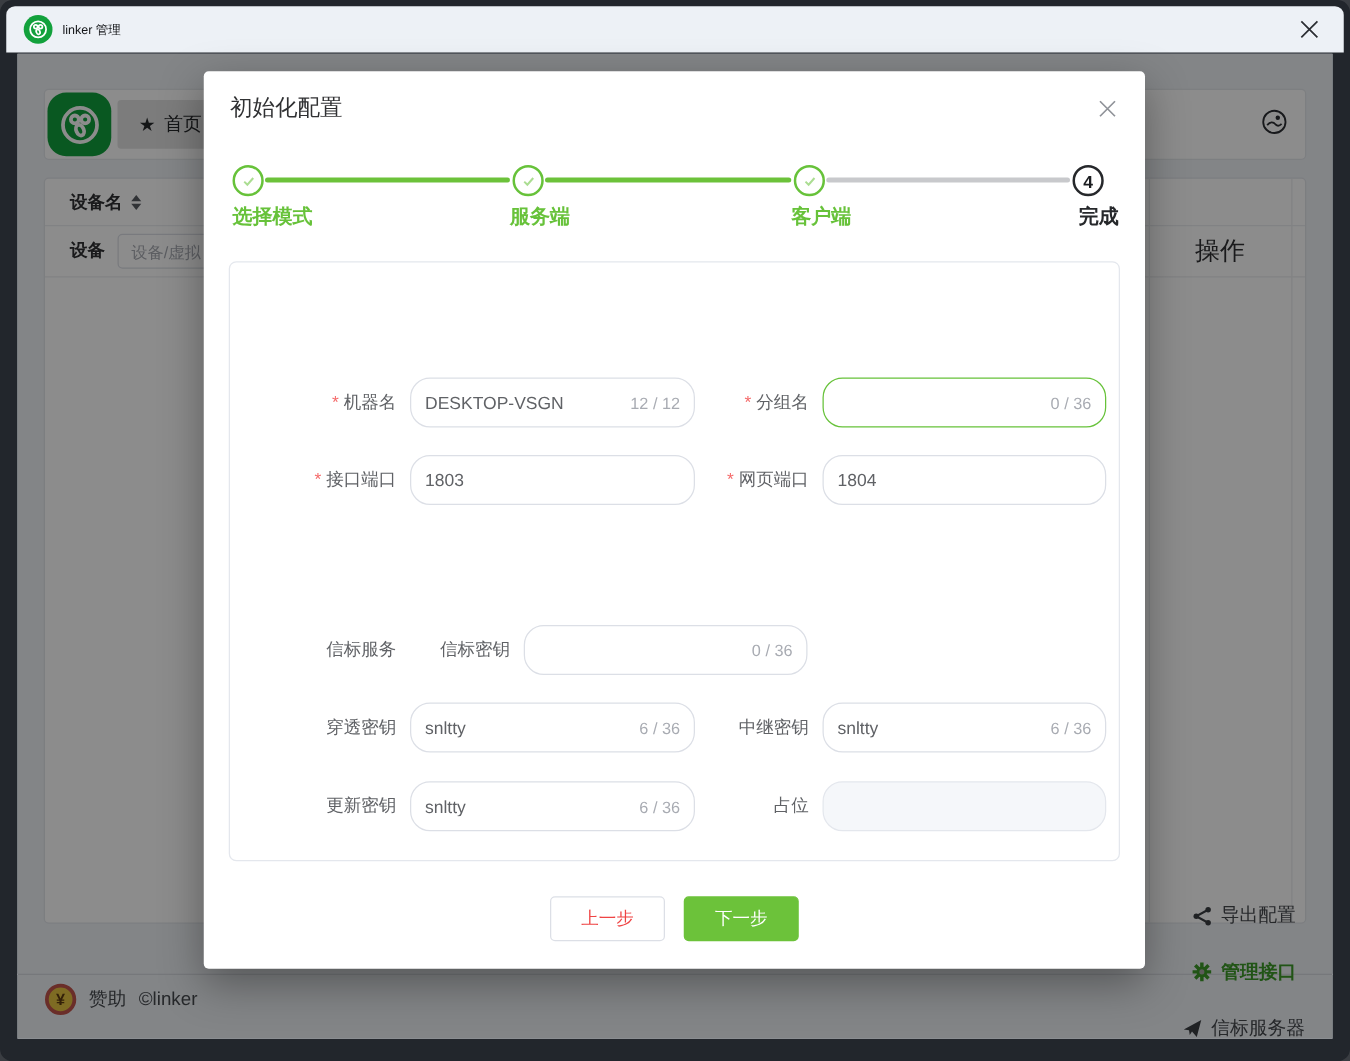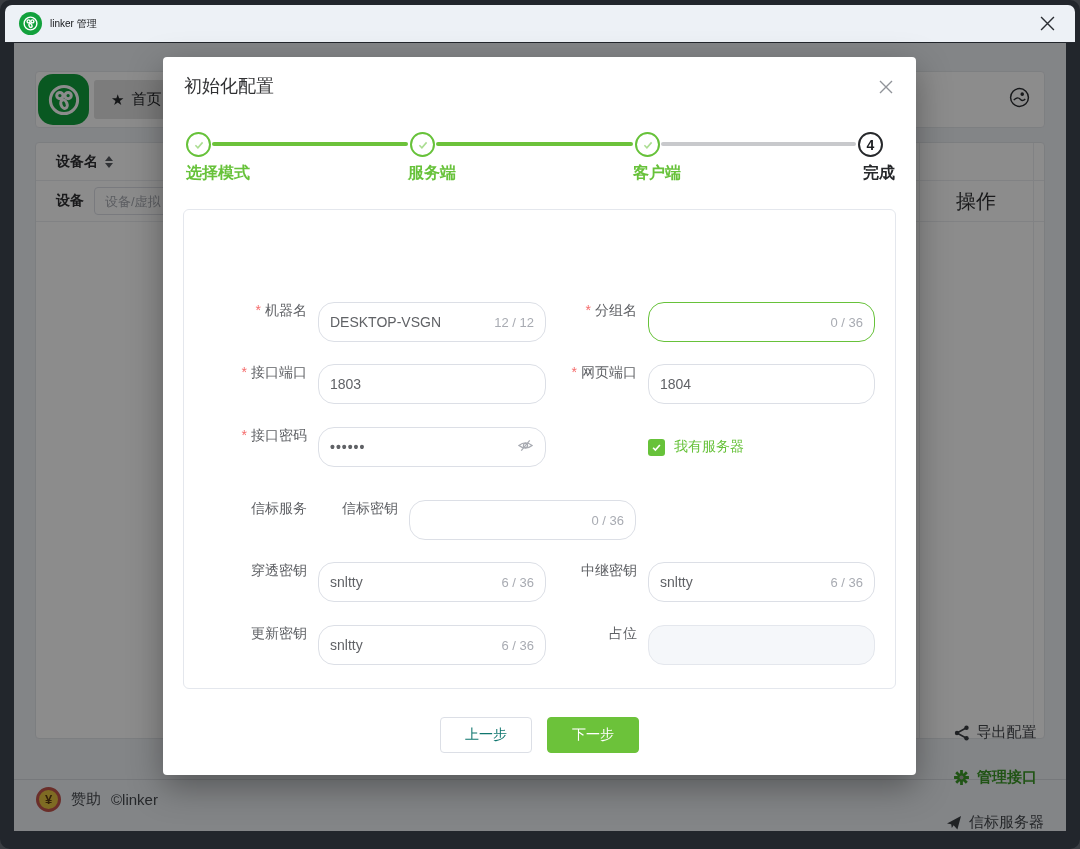--- a/index.html
+++ b/index.html
@@ -78,22 +78,22 @@
              background: #fff; border: 2px solid #67c23a; display: flex;
              align-items: center; justify-content: center; }
   .scircle.last { border-color: #26282b; font-size: 14px; font-weight: bold; color: #1b1d20; }
   .slabel { position: absolute; top: 106px; font-size: 16px; font-weight: bold; color: #67c23a; }
   .slabel.last { color: #26282b; }
 
   .panel { position: absolute; left: 20px; top: 152px; width: 713px; height: 480px;
            border: 1px solid #e4e7ed; border-radius: 6px; }
   .hint { position: absolute; top: 25px; left: 0; width: 100%; text-align: center;
           font-size: 14px; color: #36383b; }
-  .frow { position: absolute; left: 6px; width: 100%; height: 40px; display: flex;
-          }
+  .frow { position: absolute; left: 16px; width: 100%; height: 40px; display: flex;
+          align-items: center; }
   .lab1 { width: 117px; text-align: right; font-size: 14px; color: #606266; flex-shrink: 0; }
   .lab2 { width: 91px; text-align: right; font-size: 14px; color: #606266; flex-shrink: 0; }
   .req { color: #f56c6c; margin-right: 4px; }
   .finput { height: 40px; border: 1px solid #dcdfe6; border-radius: 16px; background: #fff;
             display: flex; align-items: center; justify-content: space-between; gap: 6px;
             padding: 0 11px; font-size: 14px; color: #606266; margin-left: 11px;
             cursor: text; }
   .w1 { width: 228px; } .w2 { width: 227px; }
   .fval { white-space: nowrap; overflow: hidden; }
   .fcount { color: #a8abb2; font-size: 13px; flex-shrink: 0; margin-left: auto; }
@@ -102,21 +102,21 @@
   .pwd { letter-spacing: 1px; font-weight: bold; }
   .cbwrap { display: flex; align-items: center; gap: 9px; margin-left: 11px; cursor: pointer; }
   .cb { width: 17px; height: 17px; background: #67c23a; border-radius: 3px;
         display: flex; align-items: center; justify-content: center; }
   .cb-label { color: #67c23a; font-size: 14px; }
 
   .btns { position: absolute; left: 0; top: 660px; width: 100%; display: flex;
           justify-content: center; gap: 15px; }
   .btn { height: 36px; padding: 0 24px; border-radius: 4px; font-size: 14px;
          display: flex; align-items: center; cursor: pointer; border: 1px solid #dcdfe6;
-         background: #fff; color: #0f766e; font-family: inherit; }
+         background: #fff; color: #ef4444; font-family: inherit; }
   .btn.primary { background: #6cc23a; border-color: #6cc23a; color: #fff; }
 </style>
 </head>
 <body>
 
 <div class="window">
 
   <div class="titlebar">
     <span class="tb-logo">
       <svg width="17" height="17" viewBox="0 0 24 24" fill="none" stroke="#fff" stroke-width="2">
@@ -269,41 +269,20 @@
         <span class="lab1"><span class="req">*</span><span>接口端口</span></span>
         <div class="finput w1">
           <span class="fval">1803</span>
         </div>
         <span class="lab2"><span class="req">*</span><span>网页端口</span></span>
         <div class="finput w2">
           <span class="fval">1804</span>
         </div>
       </div>
 
-      <div class="frow" style="top:217px">
-        <span class="lab1"><span class="req">*</span><span>接口密码</span></span>
-        <div class="finput w1">
-          <span class="fval pwd">••••••</span>
-          <span class="fcount">
-            <svg width="17" height="17" viewBox="0 0 18 18" fill="none" stroke="#a8abb2" stroke-width="1.3">
-              <path d="M2 9 Q9 3.4 16 9 Q9 14.6 2 9 Z"></path>
-              <circle cx="9" cy="9" r="2.2"></circle>
-              <path d="M13.5 3.5 L4.5 14.5"></path>
-            </svg>
-          </span>
-        </div>
-        <div class="cbwrap" style="margin-left:102px">
-          <span class="cb">
-            <svg width="11" height="11" viewBox="0 0 12 12" fill="none" stroke="#fff" stroke-width="1.8">
-                <path d="M2.3 6.3 L4.8 8.8 L9.7 3.3"></path>
-              </svg>
-          </span>
-          <span class="cb-label">我有服务器</span>
-        </div>
-      </div>
 
       <div class="frow" style="top:290px">
         <span class="lab1"><span>信标服务</span></span>
         <span class="lab2"><span>信标密钥</span></span>
         <div class="finput w2">
           <span class="fval"></span>
           <span class="fcount">0 / 36</span>
         </div>
       </div>
 

